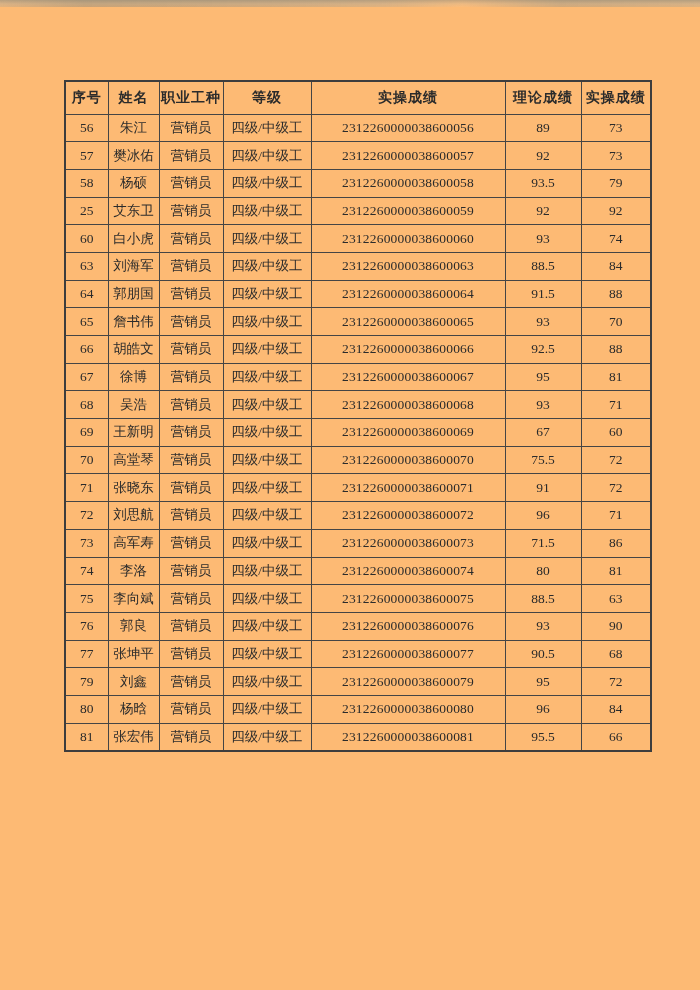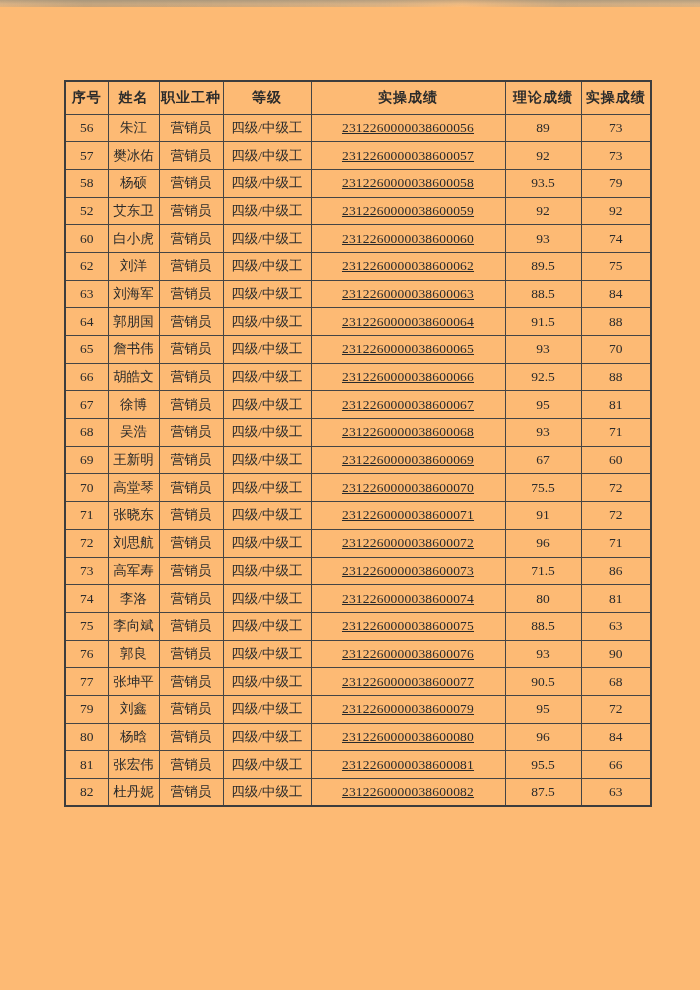--- a/index.html
+++ b/index.html
@@ -53,21 +53,21 @@
   table.score-table th {
     height: 33px;
     font-size: 14px;
     font-weight: bold;
     letter-spacing: 1px;
   }
   table.score-table td {
     height: 27.7px;
     font-size: 13.5px;
   }
-  td[data-name="cell-exam-id"] { font-size: 13px; letter-spacing: 0.2px; text-decoration: underline; }
+  td[data-name="cell-exam-id"] { font-size: 13px; letter-spacing: 0.2px; }
   td[data-name="cell-index"],
   td[data-name="cell-theory-score"],
   td[data-name="cell-practical-score"] { font-size: 13px; }
 </style>
 </head>
 <body>
 
 <div class="page" data-name="scanned-document-page">
   <div class="scan-smudge-top" data-name="scan-artifact-top-edge"></div>
 
@@ -114,47 +114,38 @@
         <tr data-name="table-row">
     <td data-name="cell-index">58</td>
     <td data-name="cell-name">杨硕</td>
     <td data-name="cell-occupation">营销员</td>
     <td data-name="cell-level">四级/中级工</td>
     <td data-name="cell-exam-id">2312260000038600058</td>
     <td data-name="cell-theory-score">93.5</td>
     <td data-name="cell-practical-score">79</td>
   </tr>
         <tr data-name="table-row">
-    <td data-name="cell-index">52</td>
+    <td data-name="cell-index">25</td>
     <td data-name="cell-name">艾东卫</td>
     <td data-name="cell-occupation">营销员</td>
     <td data-name="cell-level">四级/中级工</td>
     <td data-name="cell-exam-id">2312260000038600059</td>
     <td data-name="cell-theory-score">92</td>
     <td data-name="cell-practical-score">92</td>
   </tr>
         <tr data-name="table-row">
     <td data-name="cell-index">60</td>
     <td data-name="cell-name">白小虎</td>
     <td data-name="cell-occupation">营销员</td>
     <td data-name="cell-level">四级/中级工</td>
     <td data-name="cell-exam-id">2312260000038600060</td>
     <td data-name="cell-theory-score">93</td>
     <td data-name="cell-practical-score">74</td>
   </tr>
         <tr data-name="table-row">
-    <td data-name="cell-index">62</td>
-    <td data-name="cell-name">刘洋</td>
-    <td data-name="cell-occupation">营销员</td>
-    <td data-name="cell-level">四级/中级工</td>
-    <td data-name="cell-exam-id">2312260000038600062</td>
-    <td data-name="cell-theory-score">89.5</td>
-    <td data-name="cell-practical-score">75</td>
-  </tr>
-        <tr data-name="table-row">
     <td data-name="cell-index">63</td>
     <td data-name="cell-name">刘海军</td>
     <td data-name="cell-occupation">营销员</td>
     <td data-name="cell-level">四级/中级工</td>
     <td data-name="cell-exam-id">2312260000038600063</td>
     <td data-name="cell-theory-score">88.5</td>
     <td data-name="cell-practical-score">84</td>
   </tr>
         <tr data-name="table-row">
     <td data-name="cell-index">64</td>
@@ -301,25 +292,16 @@
     <td data-name="cell-practical-score">84</td>
   </tr>
         <tr data-name="table-row">
     <td data-name="cell-index">81</td>
     <td data-name="cell-name">张宏伟</td>
     <td data-name="cell-occupation">营销员</td>
     <td data-name="cell-level">四级/中级工</td>
     <td data-name="cell-exam-id">2312260000038600081</td>
     <td data-name="cell-theory-score">95.5</td>
     <td data-name="cell-practical-score">66</td>
-  </tr>
-        <tr data-name="table-row">
-    <td data-name="cell-index">82</td>
-    <td data-name="cell-name">杜丹妮</td>
-    <td data-name="cell-occupation">营销员</td>
-    <td data-name="cell-level">四级/中级工</td>
-    <td data-name="cell-exam-id">2312260000038600082</td>
-    <td data-name="cell-theory-score">87.5</td>
-    <td data-name="cell-practical-score">63</td>
   </tr>
       </tbody>
   </table>
 </div>
 
 </body></html>

